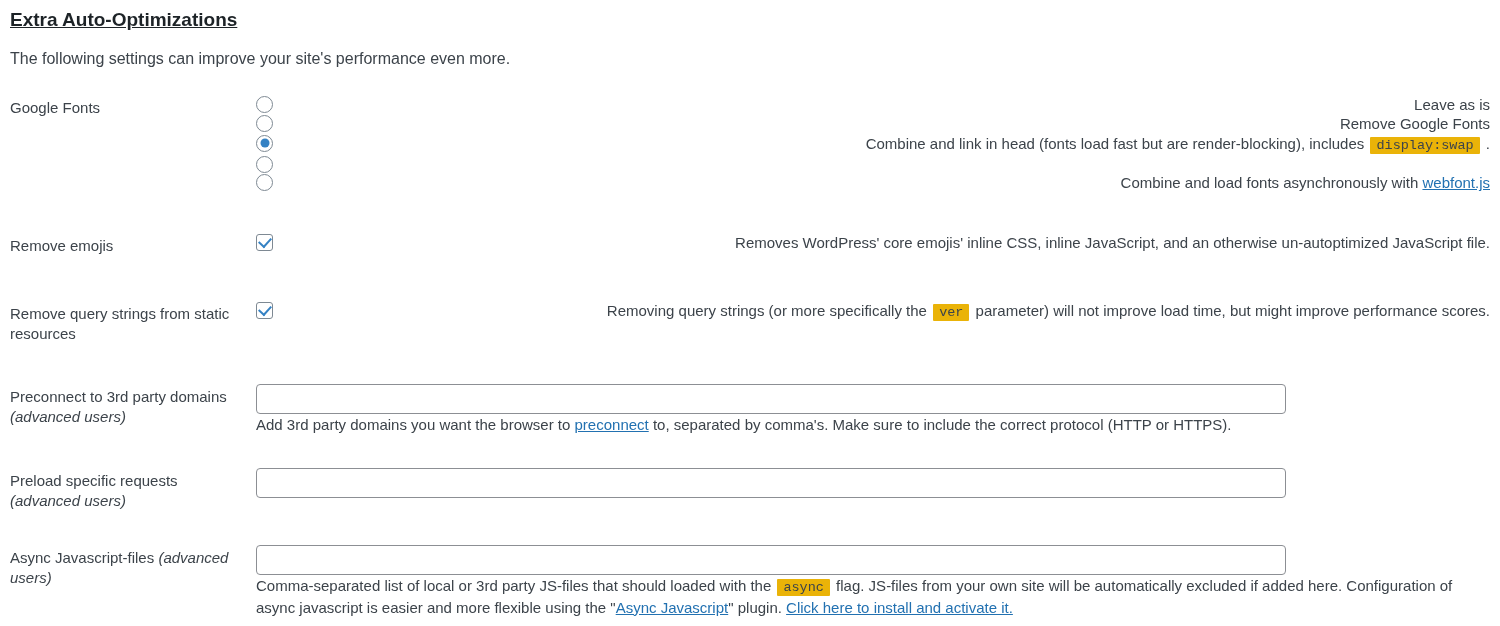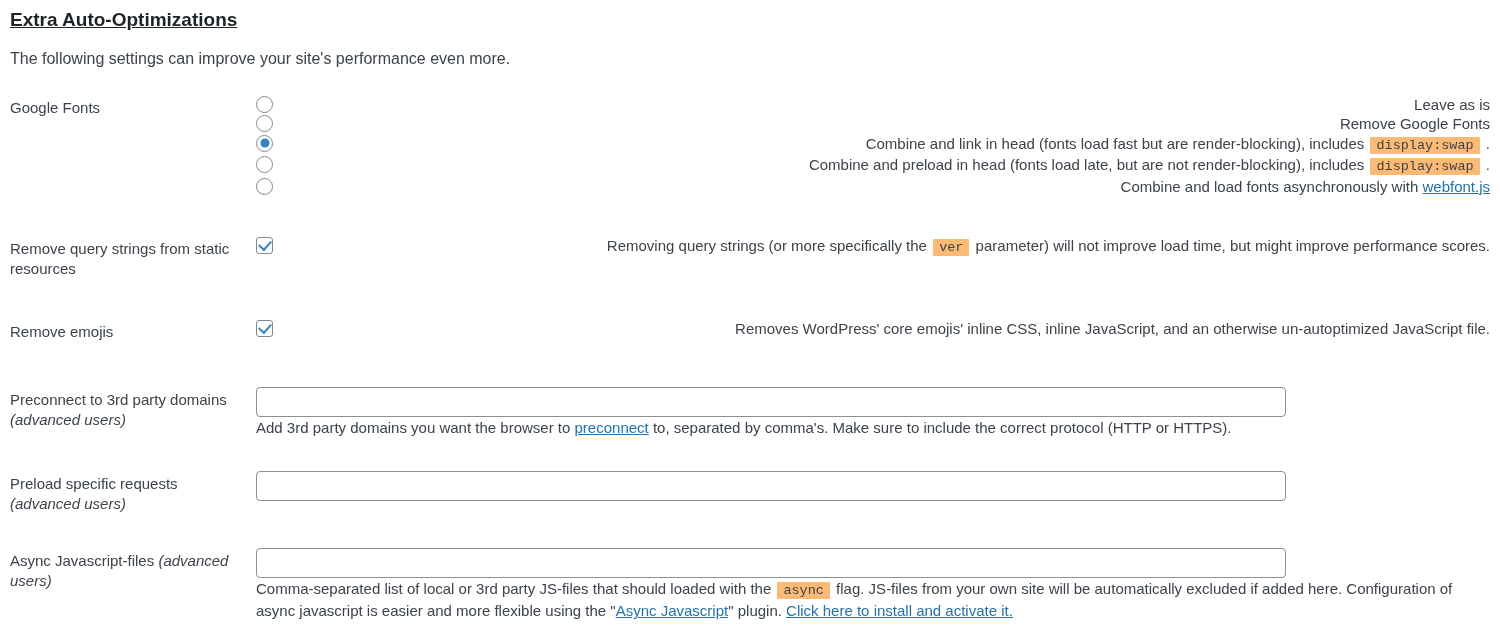--- a/index.html
+++ b/index.html
@@ -102,21 +102,21 @@
     left: 4px; top: 0px;
     width: 6px; height: 10px;
     border: solid #3582c4;
     border-width: 0 2.5px 2.5px 0;
     transform: rotate(42deg);
   }
 
   .code-chip {
     font-family: "Liberation Mono", "DejaVu Sans Mono", monospace;
     font-size: 13.5px;
-    background: #fdba74;
+    background: #eab308;
     color: #3c434a;
     padding: 1px 6px;
     margin: 0 2px;
     border-radius: 1px;
     white-space: nowrap;
   }
 
   a.link {
     color: #2271b1;
     text-decoration: underline;
@@ -158,49 +158,48 @@
         <label class="radio-line">
           <input type="radio" name="google_fonts" style="">
           <span>Remove Google Fonts</span>
         </label>
         <label class="radio-line">
           <input type="radio" name="google_fonts" checked="" style="">
           <span><span>Combine and link in head (fonts load fast but are render-blocking), includes </span><span class="code-chip">display:swap</span><span> .</span></span>
         </label>
         <label class="radio-line">
           <input type="radio" name="google_fonts" style="">
-          <span><span>Combine and preload in head (fonts load late, but are not render-blocking), includes </span><span class="code-chip">display:swap</span><span> .</span></span>
         </label>
         <label class="radio-line">
           <input type="radio" name="google_fonts" style="">
           <span><span>Combine and load fonts asynchronously with </span><a class="link">webfont.js</a></span>
+        </label>
+      </div>
+    </div>
+
+    <div class="form-row emojis">
+      <div class="row-label">Remove emojis</div>
+      <div class="row-content">
+        <label class="check-line">
+          <input type="checkbox" checked="" style="">
+          <span>Removes WordPress' core emojis' inline CSS, inline JavaScript, and an otherwise un-autoptimized JavaScript file.</span>
         </label>
       </div>
     </div>
 
     <div class="form-row qs">
       <div class="row-label">Remove query strings from static resources</div>
       <div class="row-content">
         <label class="check-line">
           <input type="checkbox" checked="" style="">
           <span><span>Removing query strings (or more specifically the </span><span class="code-chip">ver</span><span> parameter) will not improve load time, but might improve performance scores.</span></span>
         </label>
       </div>
     </div>
 
-    <div class="form-row emojis">
-      <div class="row-label">Remove emojis</div>
-      <div class="row-content">
-        <label class="check-line">
-          <input type="checkbox" checked="" style="">
-          <span>Removes WordPress' core emojis' inline CSS, inline JavaScript, and an otherwise un-autoptimized JavaScript file.</span>
-        </label>
-      </div>
-    </div>
-
     <div class="form-row pc">
       <div class="row-label"><span>Preconnect to 3rd party domains</span> <em>(advanced users)</em></div>
       <div class="row-content">
         <input type="text" class="text-input" value="" style="">
         <div class="help-text"><span>Add 3rd party domains you want the browser to </span><a class="link">preconnect</a><span> to, separated by comma's. Make sure to include the correct protocol (HTTP or HTTPS).</span></div>
       </div>
     </div>
 
     <div class="form-row pl">
       <div class="row-label"><span>Preload specific requests</span> <em>(advanced users)</em></div>

